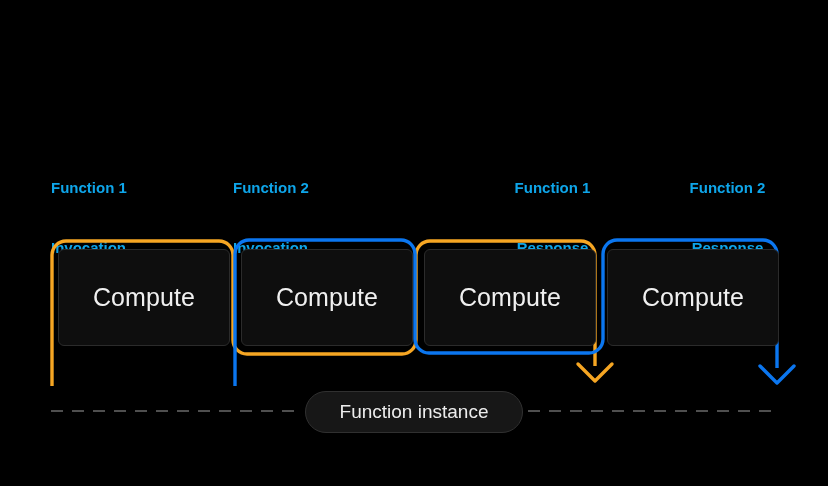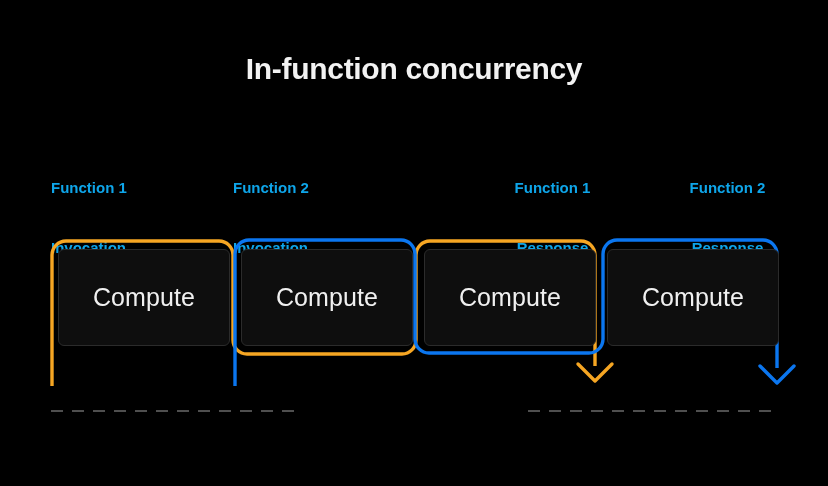--- a/index.html
+++ b/index.html
@@ -89,21 +89,20 @@
     font-size: 19px;
     font-weight: 400;
     color: #ededed;
   }
 </style>
 </head>
 <body>
 
 <div id="diagram">
 
-  <div class="title">In-function concurrency</div>
 
   <div class="caption left-align" style="left:51px; top:143px; width:170px;">
     <span class="line">Function 1</span>
     <span class="line">Invocation</span>
   </div>
 
   <div class="caption left-align" style="left:233px; top:143px; width:180px;">
     <span class="line">Function 2</span>
     <span class="line">Invocation</span>
   </div>
@@ -165,14 +164,17 @@
   </div>
 
   <div class="compute-box" style="left:424px; top:249px; width:172px; height:97px;">
     <span class="compute-label">Compute</span>
   </div>
 
   <div class="compute-box" style="left:607px; top:249px; width:172px; height:97px;">
     <span class="compute-label">Compute</span>
   </div>
 
+  <div class="instance-pill" style="left:305px; top:391px; width:218px; height:42px;">
+    <span class="instance-label">Function instance</span>
+  </div>
 
 </div>
 
 </body></html>

